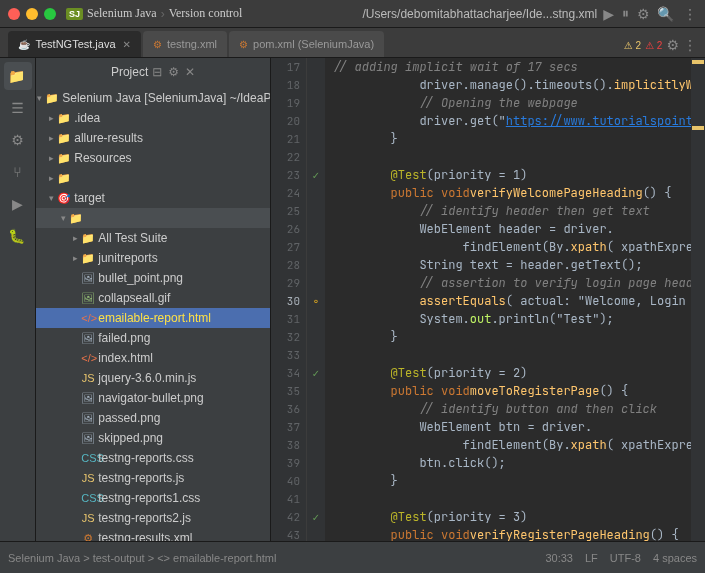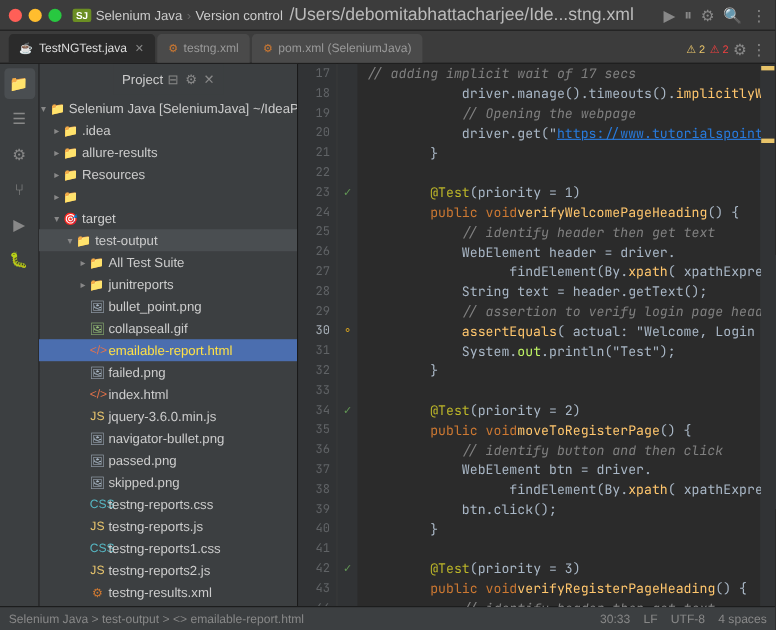--- a/index.html
+++ b/index.html
@@ -48,30 +48,31 @@
       background: #6b8e23;
       color: white;
       font-size: 9px;
       font-weight: bold;
       padding: 1px 3px;
       border-radius: 2px;
     }
     .title-text {
       color: #ccc;
       font-size: 12px;
+      font-family: Liberation Serif, serif;
     }
     .title-separator {
       color: #666;
       font-size: 12px;
     }
     .title-center {
       flex: 1;
-      text-align: left;
+      text-align: right;
       color: #bbb;
-      font-size: 16px;
+      font-size: 12px;
     }
     .title-right {
       display: flex;
       align-items: center;
       gap: 8px;
     }
     .title-icon {
       color: #888;
       font-size: 14px;
       cursor: pointer;
@@ -310,21 +311,21 @@
       width: 14px;
       background: #313335;
       flex-shrink: 0;
       display: flex;
       flex-direction: column;
       overflow: hidden;
     }
 
     
     .status-bar {
-      height: 22px;
+      height: 32px;
       background: #3c3f41;
       display: flex;
       align-items: center;
       padding: 0 8px;
       gap: 8px;
       flex-shrink: 0;
       border-top: 1px solid #1a1a1a;
     }
     .status-breadcrumb {
       color: #888;
@@ -475,21 +476,20 @@
         <span class="tree-file-icon icon-folder">📁</span>
       </div>
       <div class="tree-item indent-2">
         <span class="tree-arrow">▾</span>
         <span class="tree-file-icon icon-target">🎯</span>
         <span class="tree-label">target</span>
       </div>
       <div class="tree-item indent-3 highlighted">
         <span class="tree-arrow">▾</span>
         <span class="tree-file-icon icon-folder">📁</span>
-        <span class="tree-label">test-output</span>
       </div>
       <div class="tree-item indent-4">
         <span class="tree-arrow">▸</span>
         <span class="tree-file-icon icon-folder">📁</span>
         <span class="tree-label">All Test Suite</span>
       </div>
       <div class="tree-item indent-4">
         <span class="tree-arrow">▸</span>
         <span class="tree-file-icon icon-folder">📁</span>
         <span class="tree-label">junitreports</span>

